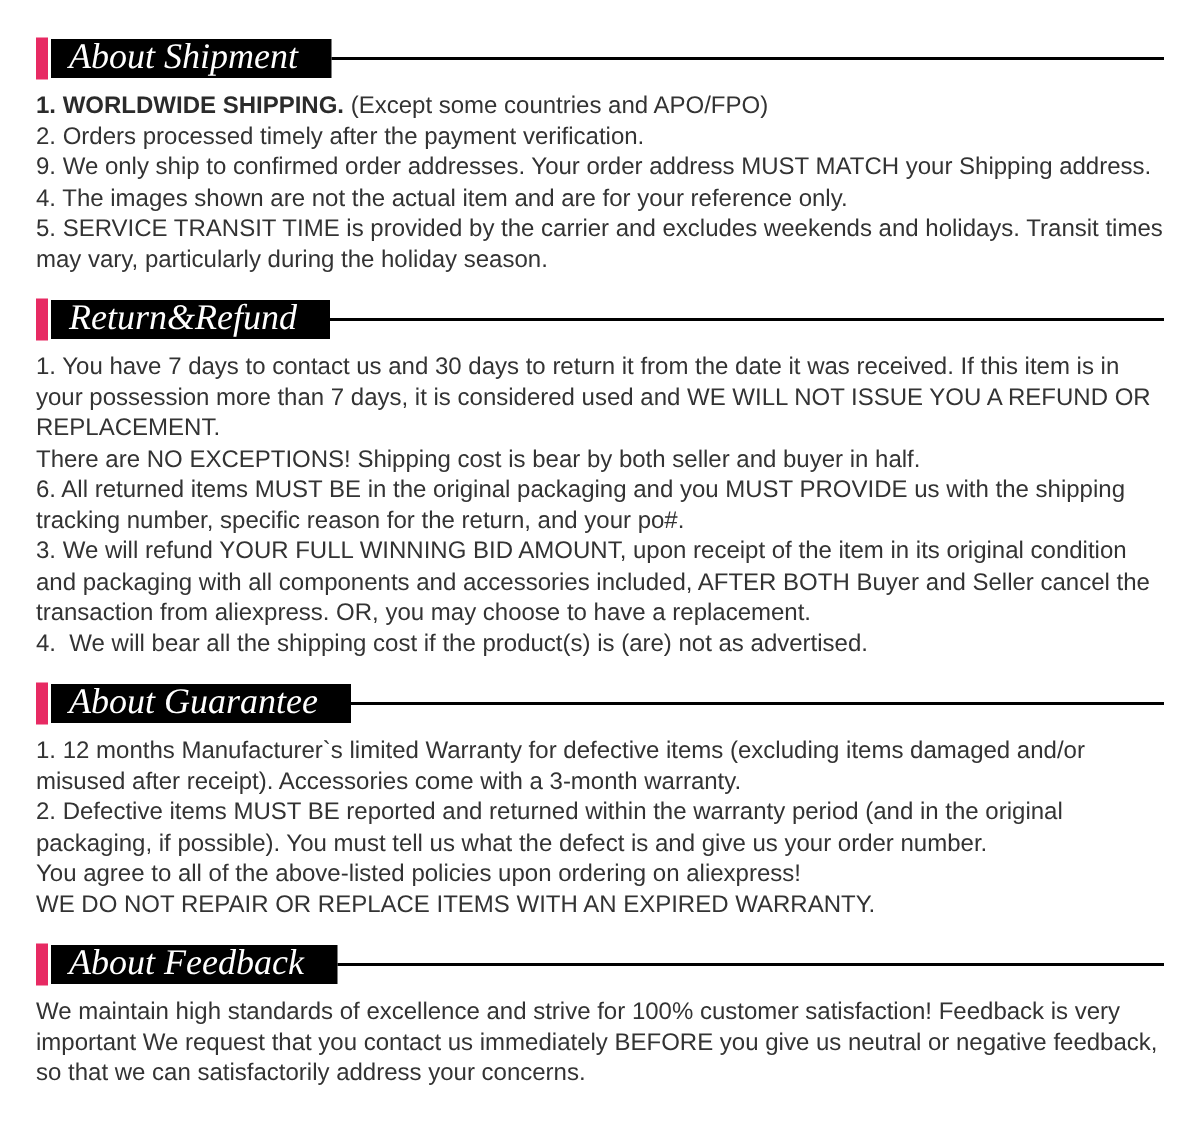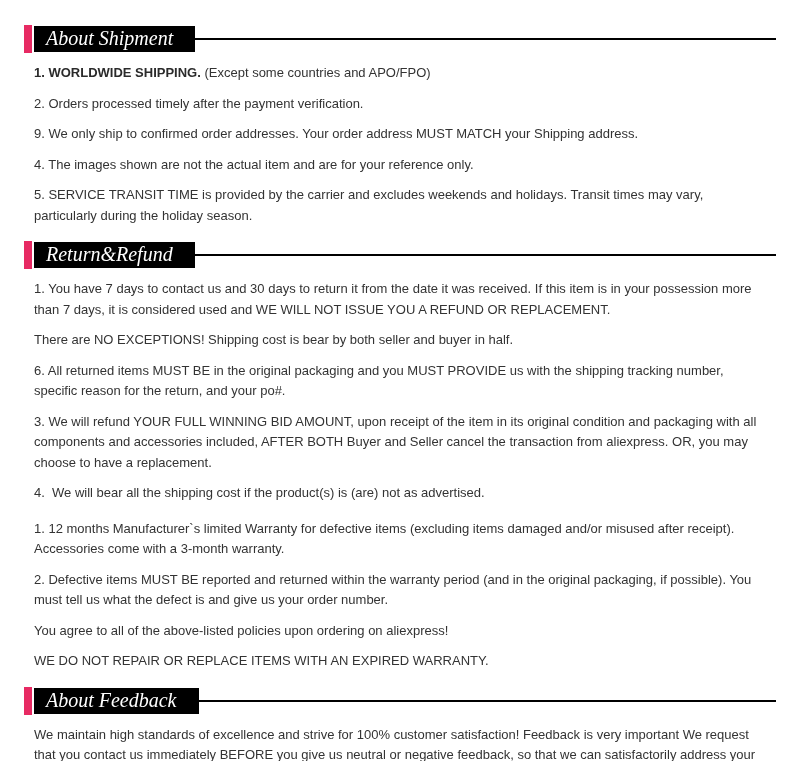--- a/index.html
+++ b/index.html
@@ -27,35 +27,35 @@
     align-self: stretch;
     background: #e72a63;
     margin-right: 2px;
     flex: 0 0 auto;
   }
   .header-box {
     background: #000000;
     color: #ffffff;
     font-family: "Liberation Serif", serif;
     font-style: italic;
-    font-size: 20px;
+    font-size: 24px;
     height: 26px;
     line-height: 25px;
     padding: 0 22px 0 12px;
     flex: 0 0 auto;
     white-space: nowrap;
   }
   .header-rule {
     flex: 1 1 auto;
     height: 2px;
     background: #000000;
   }
   .section-body p {
-    margin: 10px;
-    font-size: 13px;
+    margin: 0;
+    font-size: 16px;
     line-height: 20.5px;
     color: #333333;
   }
   .section-body p b { font-weight: bold; color: #2b2b2b; }
 </style>
 </head>
 <body>
 
 <div class="container">
 
@@ -83,20 +83,25 @@
     <div class="section-body">
       <p>1. You have 7 days to contact us and 30 days to return it from the date it was received. If this item is in your possession more than 7 days, it is considered used and WE WILL NOT ISSUE YOU A REFUND OR REPLACEMENT.</p>
       <p>There are NO EXCEPTIONS! Shipping cost is bear by both seller and buyer in half.</p>
       <p>6. All returned items MUST BE in the original packaging and you MUST PROVIDE us with the shipping tracking number, specific reason for the return, and your po#.</p>
       <p>3. We will refund YOUR FULL WINNING BID AMOUNT, upon receipt of the item in its original condition and packaging with all components and accessories included, AFTER BOTH Buyer and Seller cancel the transaction from aliexpress. OR, you may choose to have a replacement.</p>
       <p>4.&nbsp; We will bear all the shipping cost if the product(s) is (are) not as advertised.</p>
     </div>
   </section>
 
   <section class="policy-section">
+    <div class="section-header">
+      <span class="accent-bar"></span>
+      <span class="header-box">About Guarantee</span>
+      <span class="header-rule"></span>
+    </div>
     <div class="section-body">
       <p>1. 12 months Manufacturer`s limited Warranty for defective items (excluding items damaged and/or misused after receipt). Accessories come with a 3-month warranty.</p>
       <p>2. Defective items MUST BE reported and returned within the warranty period (and in the original packaging, if possible). You must tell us what the defect is and give us your order number.</p>
       <p>You agree to all of the above-listed policies upon ordering on aliexpress!</p>
       <p>WE DO NOT REPAIR OR REPLACE ITEMS WITH AN EXPIRED WARRANTY.</p>
     </div>
   </section>
 
   <section class="policy-section">
     <div class="section-header">

